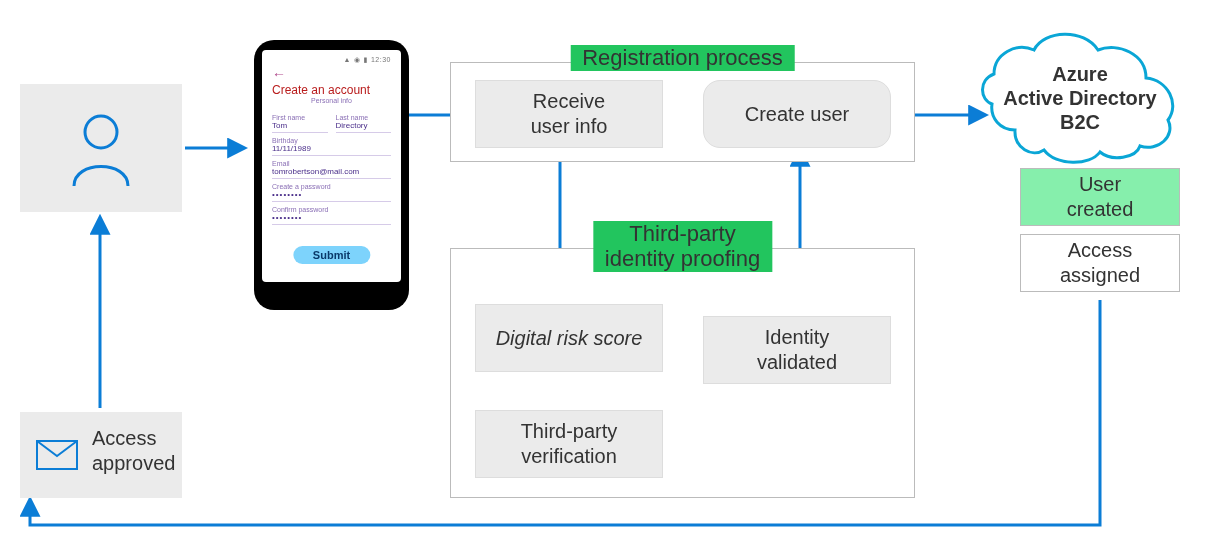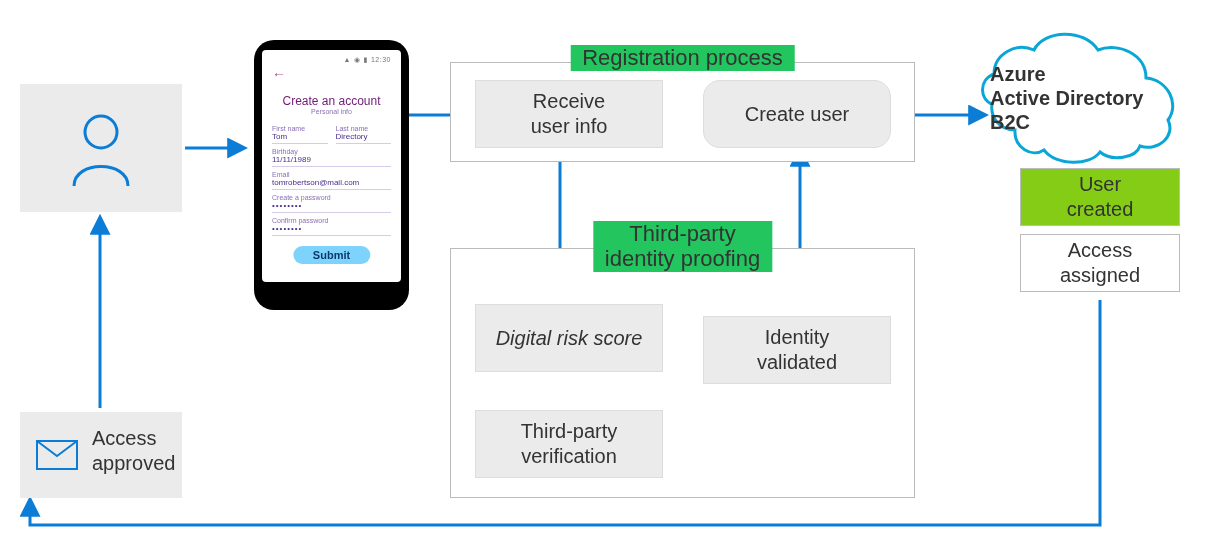--- a/index.html
+++ b/index.html
@@ -45,20 +45,21 @@
   .user-box, .mail-box {
     position: absolute;
     background: #ebebeb;
     display: flex;
     align-items: center;
     justify-content: center;
   }
   .cloud-label {
     position: absolute;
     width: 180px;
+    text-align: center;
     font-size: 20px;
     font-weight: 600;
     line-height: 1.2;
   }
   
   .phone {
     position: absolute;
     background: #000;
     border-radius: 20px;
     padding: 10px 8px 28px 8px;
@@ -70,21 +71,21 @@
     height: 100%;
     padding: 6px 10px 8px 10px;
     font-family: Arial, sans-serif;
     color: #4a2e8a;
   }
   .phone-status {
     display:flex; justify-content:flex-end; gap:3px;
     font-size:7px; color:#777; letter-spacing:0.5px;
   }
   .phone-back { font-size: 14px; color: #b04a8c; }
-  .phone-title { text-align:center; font-size:12px; color:#701a75; margin-top:14px; }
+  .phone-title { font-size:12px; color:#b91c1c; margin-top:3px; }
   .phone-sub { text-align:center; font-size:7px; color:#8a6fb5; margin-bottom:6px;}
   .phone-row { display:flex; gap:8px; }
   .phone-label { font-size:7px; color:#8a6fb5; margin-top:4px; }
   .phone-val { font-size:8px; color:#4a2e8a; border-bottom:1px solid #d6cbe8; padding-bottom:2px; min-height:10px;}
   .phone-dots { letter-spacing:1px; }
   .phone-col { flex:1; }
   .submit-btn {
     position:absolute;
     bottom:18px; left:50%; transform:translateX(-50%);
     background:#7dd3fc; color:#0a3a6a;
@@ -198,21 +199,21 @@
 <div class="node italic" style="left:475px; top:304px; width:188px; height:68px;">Digital risk score</div>
 <div class="node" style="left:703px; top:316px; width:188px; height:68px; white-space:pre-line;">Identity
 validated</div>
 <div class="node" style="left:475px; top:410px; width:188px; height:68px; white-space:pre-line;">Third-party
 verification</div>
 
 <div class="cloud-label" style="left:990px; top:62px; white-space:pre-line;">Azure
 Active Directory
 B2C</div>
 
-<div class="node" style="left:1020px; top:168px; width:160px; height:58px; background:#84cc16; border:1px solid #bbb; white-space:pre-line;">User
+<div class="node" style="left:1020px; top:168px; width:160px; height:58px; background:#86efac; border:1px solid #bbb; white-space:pre-line;">User
 created</div>
 <div class="node" style="left:1020px; top:234px; width:160px; height:58px; background:#fff; border:1px solid #bbb; white-space:pre-line;">Access
 assigned</div>
 
 <div class="mail-box" style="left:20px; top:412px; width:162px; height:86px; justify-content:flex-start; padding-left:16px; gap:14px;">
   <svg width="42" height="30" viewBox="0 0 42 30">
     <rect x="1" y="1" width="40" height="28" fill="none" stroke="#0b7dd6" stroke-width="2"></rect>
     <path d="M 1 1 L 21 16 L 41 1" fill="none" stroke="#0b7dd6" stroke-width="2"></path>
   </svg>
 </div>

